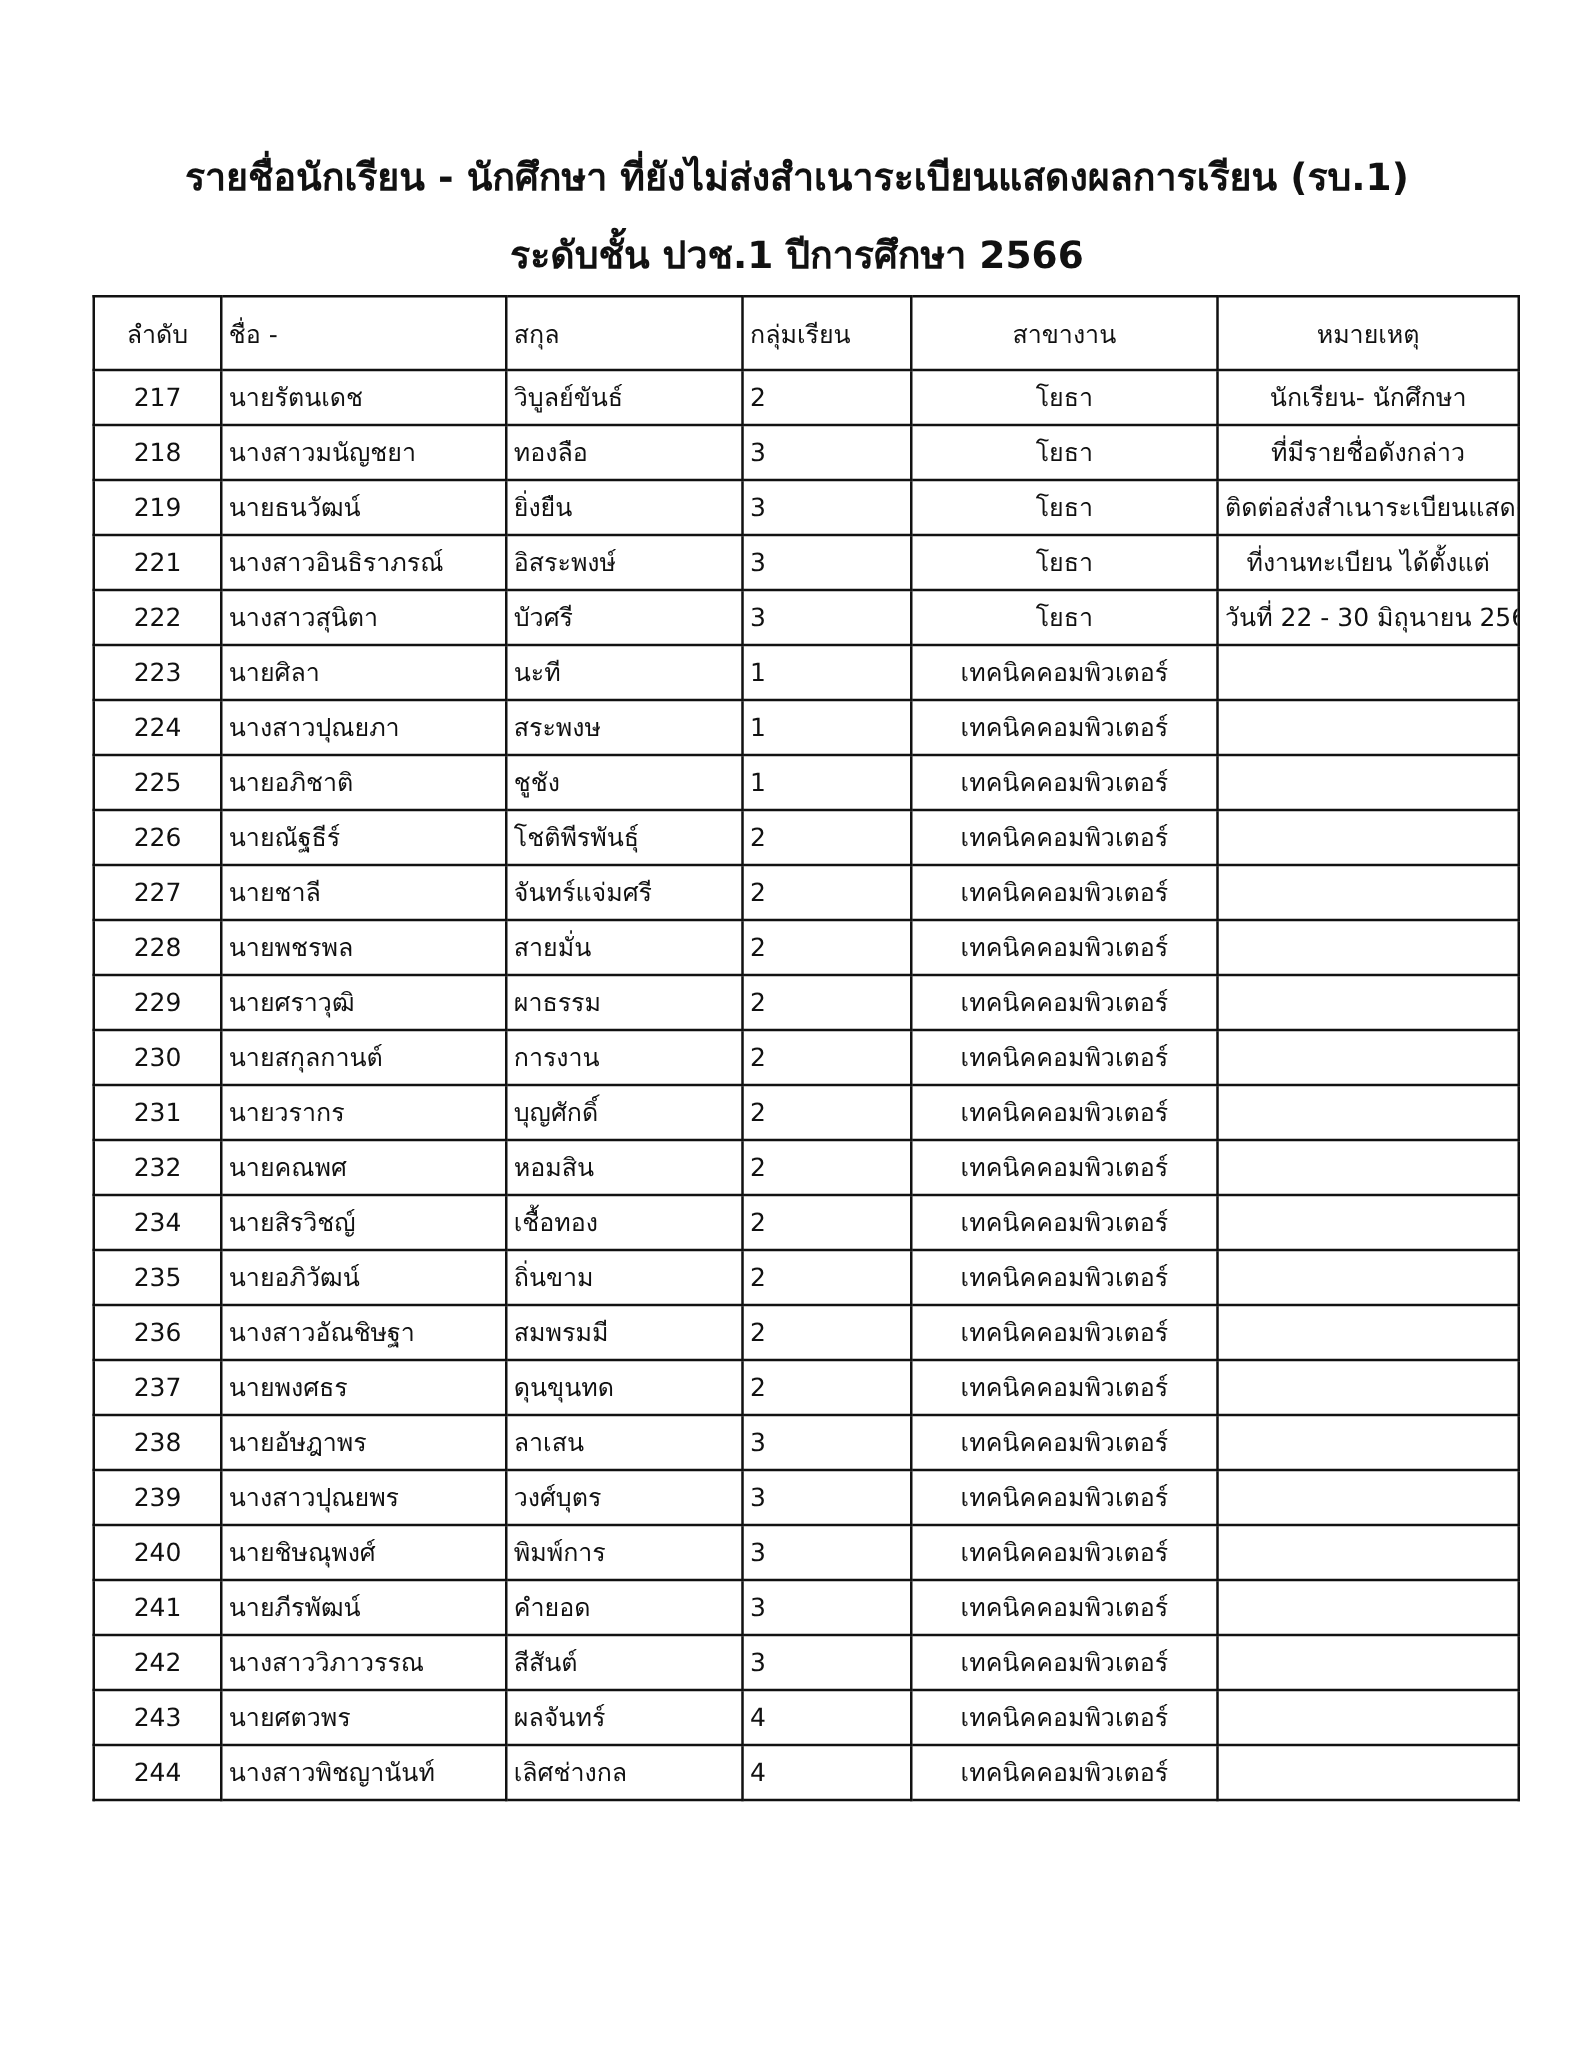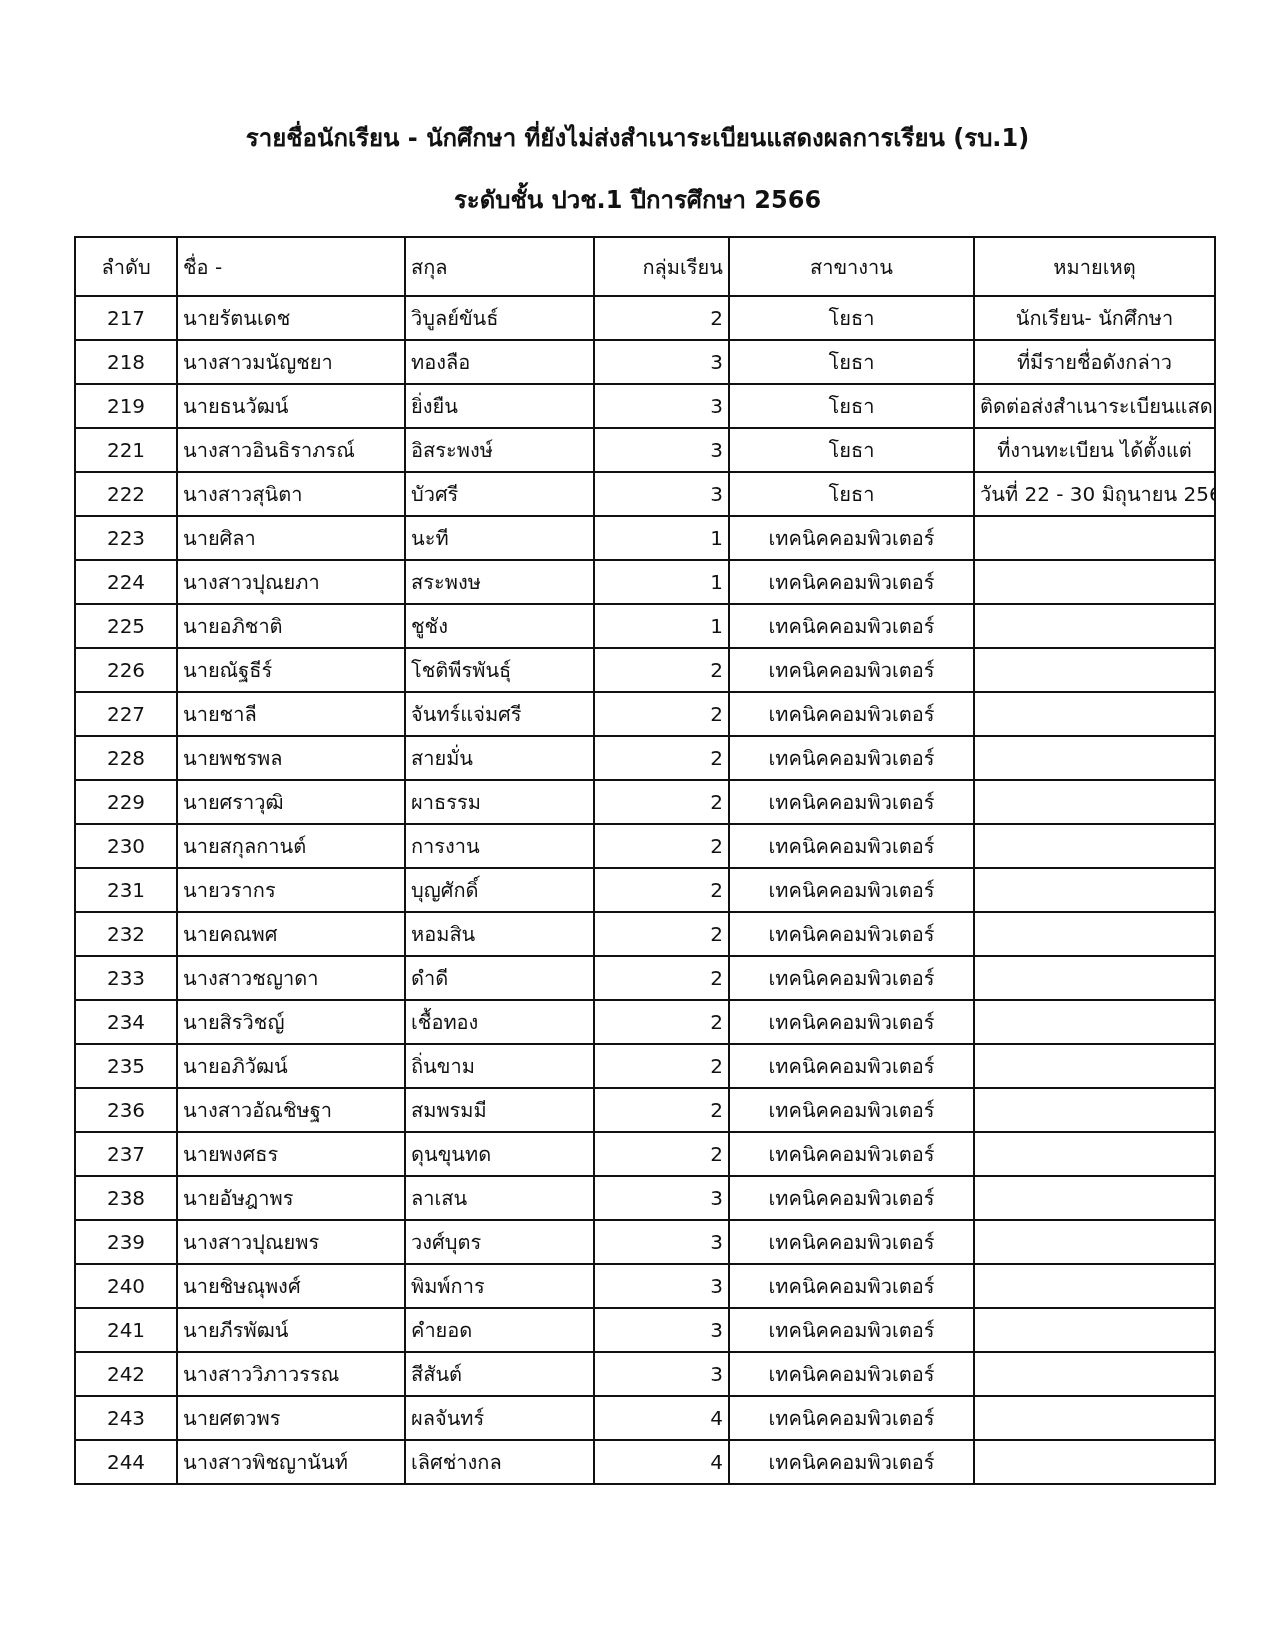--- a/index.html
+++ b/index.html
@@ -1,31 +1,31 @@
 <!DOCTYPE html>
 <html><head>
   <meta charset="utf-8">
   <style>
     html, body { margin: 0; padding: 0; background: #ffffff; }
     body { width: 1275px; height: 1650px; position: relative; overflow: hidden;
            font-family: "DejaVu Sans", "Liberation Sans", sans-serif; color: #111; }
     .title { position: absolute; left: 0; width: 1275px; text-align: center;
-             font-weight: bold; font-size: 24px; letter-spacing: 0; }
+             font-weight: bold; font-size: 30px; letter-spacing: 0; }
     .title1 { top: 118px; }
     .title2 { top: 180px; }
     table.roster { position: absolute; left: 74px; top: 236px; width: 1142px;
                    border-collapse: collapse; table-layout: fixed; }
     table.roster th, table.roster td { border: 2.5px solid #111; padding: 0 5px;
                    font-size: 20px; font-weight: normal; white-space: nowrap; overflow: hidden; }
     table.roster thead th { height: 57px; font-size: 20px; }
     table.roster tbody td { height: 42px; }
     .c-no { width: 90px; text-align: center; }
     .c-first { width: 216px; text-align: left; }
     .c-last { width: 177px; text-align: left; }
-    .c-grp { width: 123px; text-align: right; }
+    .c-grp { width: 123px; text-align: left; }
     .c-dept { width: 233px; text-align: center; }
     .c-note { text-align: center; }
     th.c-first { text-align: left; padding-right: 28px; }
     th.c-last { text-align: left; padding-left: 18px; }
     td.c-first, td.c-last { padding-left: 4px; margin-top: 11px; }
     td.c-note { font-weight: bold; font-size: 19px; }
   </style>
 </head>
 <body>
 
@@ -158,28 +158,20 @@
       </tr>
       <tr>
         <td class="c-no">232</td>
         <td class="c-first">นายคณพศ</td>
         <td class="c-last">หอมสิน</td>
         <td class="c-grp">2</td>
         <td class="c-dept">เทคนิคคอมพิวเตอร์</td>
         <td class="c-note"></td>
       </tr>
       <tr>
-        <td class="c-no">233</td>
-        <td class="c-first">นางสาวชญาดา</td>
-        <td class="c-last">ดำดี</td>
-        <td class="c-grp">2</td>
-        <td class="c-dept">เทคนิคคอมพิวเตอร์</td>
-        <td class="c-note"></td>
-      </tr>
-      <tr>
         <td class="c-no">234</td>
         <td class="c-first">นายสิรวิชญ์</td>
         <td class="c-last">เชื้อทอง</td>
         <td class="c-grp">2</td>
         <td class="c-dept">เทคนิคคอมพิวเตอร์</td>
         <td class="c-note"></td>
       </tr>
       <tr>
         <td class="c-no">235</td>
         <td class="c-first">นายอภิวัฒน์</td>

